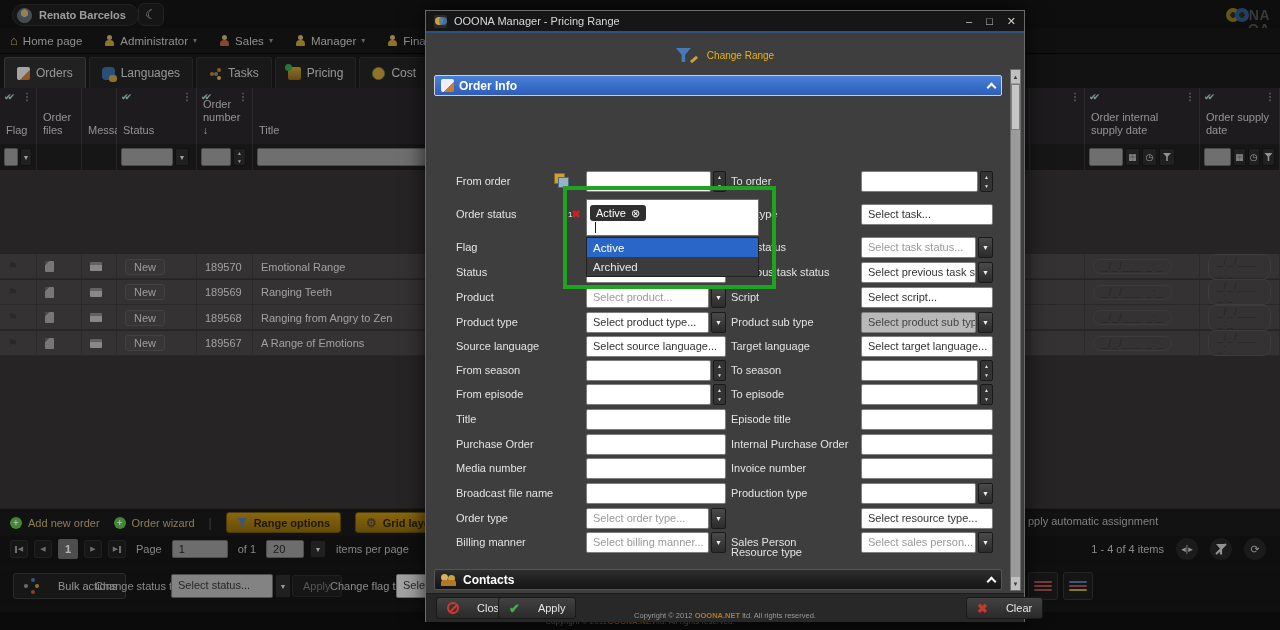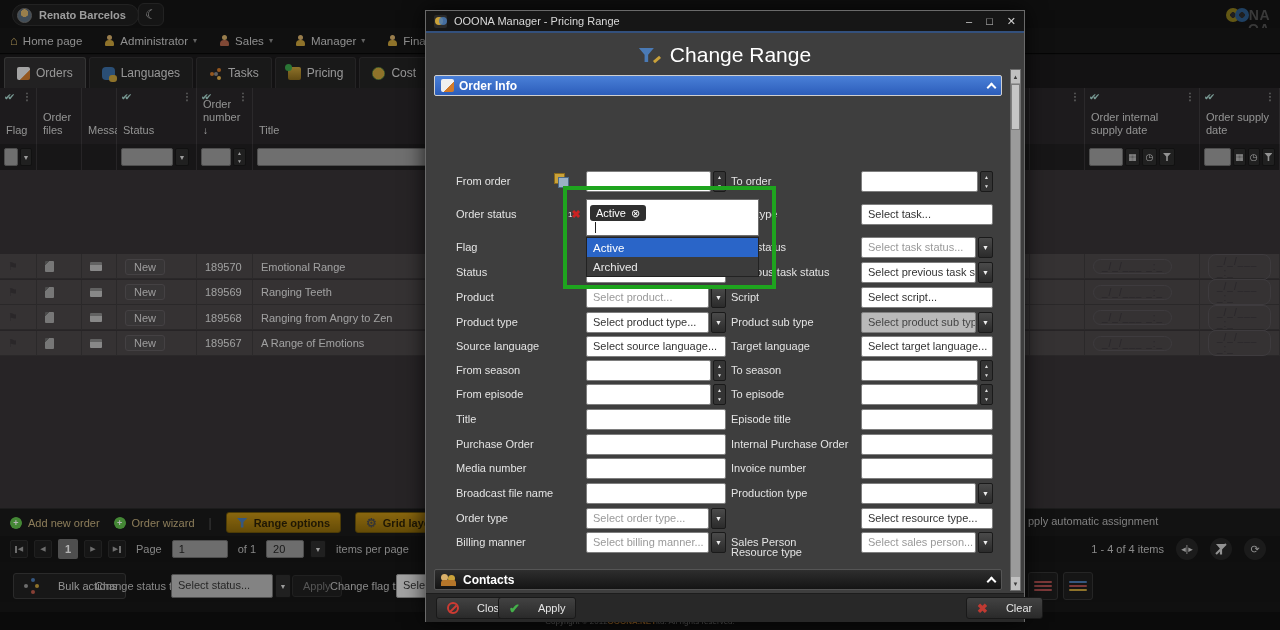--- a/index.html
+++ b/index.html
@@ -109,21 +109,21 @@
 .m-title{position:absolute;left:0;top:0;width:100%;height:22px;background:#161616;border-bottom:2px solid #33507c;display:flex;align-items:center;padding:0 8px}
 .m-logo{width:13px;height:13px;background:#2a2a2a;border-radius:2px;position:relative;margin-right:7px}
 .m-logo::before{content:"";position:absolute;left:1px;top:2px;width:8px;height:8px;border-radius:50%;background:#caa23a}
 .m-logo::after{content:"";position:absolute;left:5px;top:2px;width:8px;height:8px;border-radius:50%;background:#4a7ab5;opacity:.85}
 .m-title-txt{font-size:11px;color:#d8d8d8}
 .m-ctrl{margin-left:auto;display:flex;gap:14px}
 .m-ctrl span{font-size:11px;color:#cfcfcf;cursor:pointer}
 .m-head{position:absolute;left:0;top:28px;width:100%;height:32px;display:flex;align-items:center;justify-content:center;gap:9px}
 .funnel-b{width:15px;height:14px;background:#4a7ab5;clip-path:polygon(0 0,100% 0,62% 48%,62% 100%,38% 100%,38% 48%);position:relative}
 .funnel-tip{width:8px;height:3px;background:#caa23a;transform:rotate(-40deg);margin-left:-10px;margin-top:8px}
-.m-head-txt{font-size:21px;color:#ffffff}
+.m-head-txt{font-size:10px;color:#eab308}
 .sec-blue{position:absolute;left:8px;width:568px;height:21px;background:linear-gradient(#4a80d8,#2c5dba);border:1px solid #cfcfcf;border-radius:2px;display:flex;align-items:center;padding:0 6px;gap:5px}
 .sec-dark{position:absolute;left:8px;width:568px;height:21px;background:linear-gradient(#2e2e2e,#141414);border:1px solid #555;border-radius:2px;display:flex;align-items:center;padding:0 6px;gap:6px}
 .sec-txt{font-size:12px;font-weight:bold;color:#fff}
 .chev-up{margin-left:auto;width:7px;height:7px;border-left:2px solid #fff;border-top:2px solid #fff;transform:rotate(45deg);margin-top:4px}
 .doc-pencil{width:13px;height:13px;background:linear-gradient(135deg,#f0f0f0 0 58%,#d17a2a 60% 100%);border-radius:2px}
 .people-ico{width:16px;height:12px;position:relative}
 .people-ico::before{content:"";position:absolute;left:0;top:0;width:7px;height:7px;border-radius:50%;background:#d9b06a;box-shadow:7px 1px 0 #caa23a}
 .people-ico::after{content:"";position:absolute;left:0;top:6px;width:15px;height:6px;border-radius:3px 3px 0 0;background:#b5762a}
 .m-body{position:absolute;left:0;top:58px;width:584px;height:522px;overflow:hidden}
 .flabel{position:absolute;font-size:11px;color:#e3e3e3;white-space:nowrap}
@@ -764,14 +764,17 @@
         <span>Close</span>
       </div>
     <div class="mbtn" style="left:72px">
         <span class="chk-ico">✔</span>
         <span>Apply</span>
       </div>
     <div class="mbtn" style="left:540px">
         <span class="x-ico">✖</span>
         <span>Clear</span>
       </div>
+    <div class="m-copy">
+      <span>Copyright © 2012 </span><span class="brand">OOONA.NET</span><span> ltd. All rights reserved.</span>
+    </div>
   </div>
 </div>
 
 </body></html>

